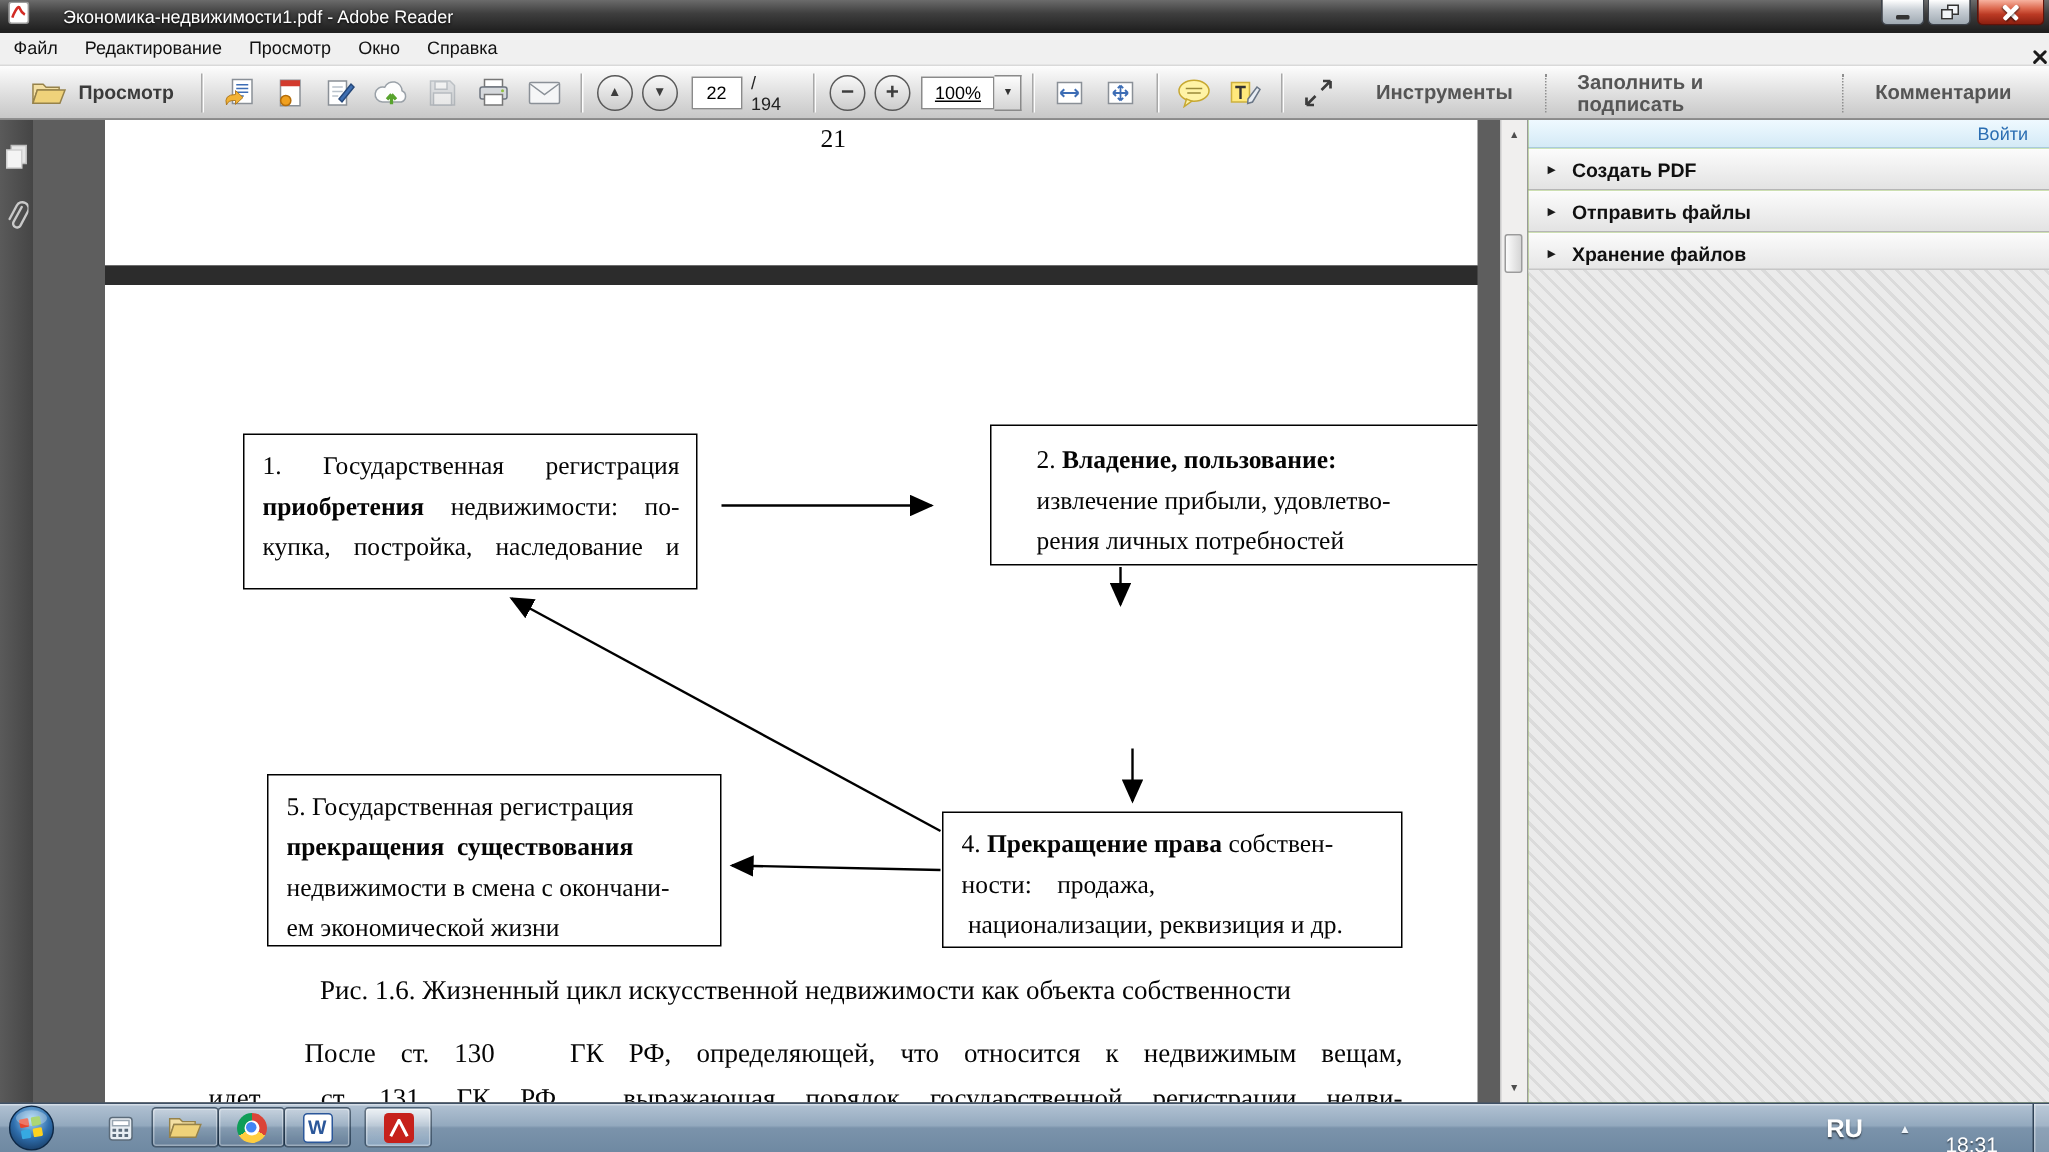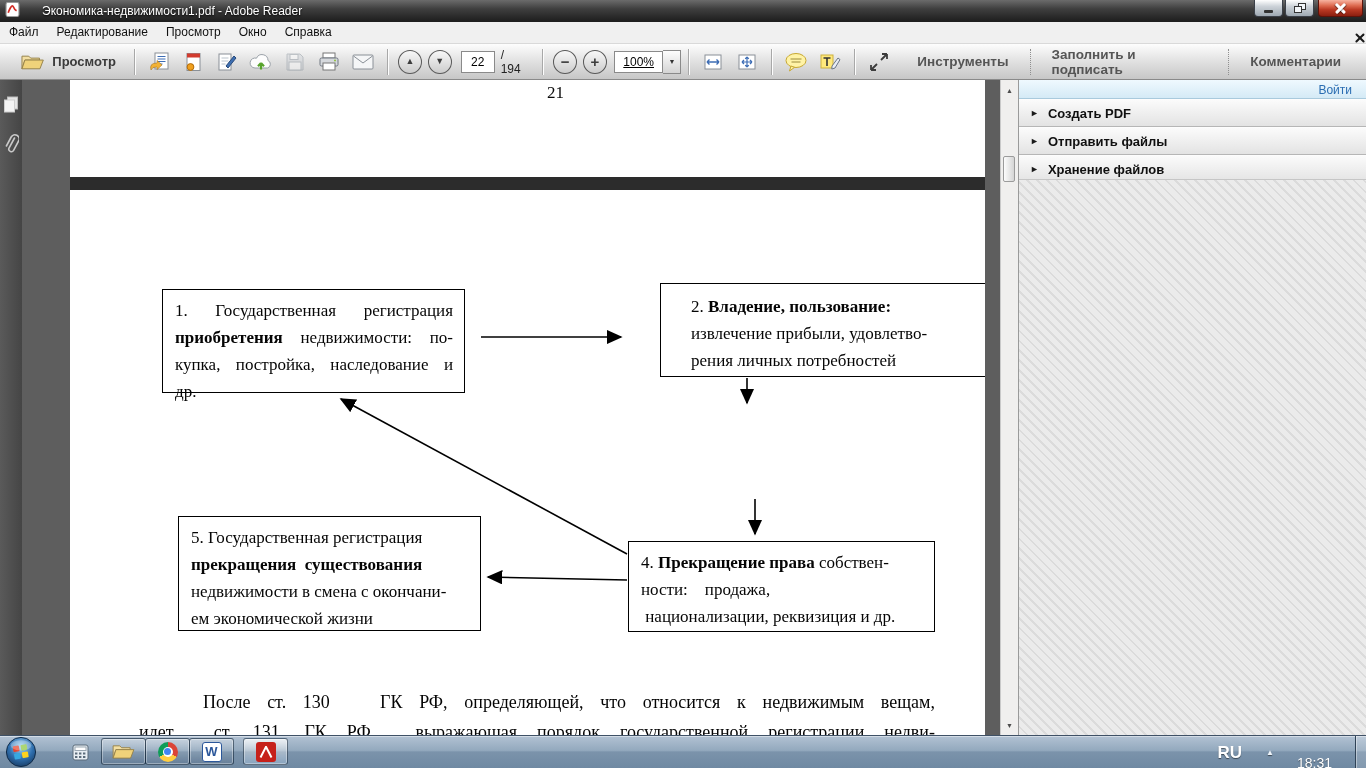--- a/index.html
+++ b/index.html
@@ -309,21 +309,20 @@
           <line x1="677" y1="188" x2="677" y2="213" stroke="#000" stroke-width="1.6" marker-end="url(#ah)"></line>
           <line x1="685" y1="309" x2="685" y2="344" stroke="#000" stroke-width="1.6" marker-end="url(#ah)"></line>
           <line x1="557" y1="390" x2="418" y2="387" stroke="#000" stroke-width="1.6" marker-end="url(#ah)"></line>
           <line x1="557" y1="364" x2="271" y2="209" stroke="#000" stroke-width="1.6" marker-end="url(#ah)"></line>
         </svg>
 
         <div class="fbox" id="box1">
           <div class="j"><span>1. Государственная регистрация</span><b></b><span></span></div>
           <div class="j"><span></span><b>приобретения</b><span> недвижимости: по-</span></div>
           <div class="j"><span>купка, постройка, наследование и</span><b></b><span></span></div>
-          <div><span>др.</span><b></b><span></span></div>
         </div>
 
         <div class="fbox" id="box2">
           <div><span>2. </span><b>Владение, пользование:</b><span></span></div>
           <div><span>извлечение прибыли, удовлетво-</span><b></b><span></span></div>
           <div><span>рения личных потребностей</span><b></b><span></span></div>
         </div>
 
 
         <div class="fbox" id="box4">
@@ -332,20 +331,21 @@
           <div><span>&nbsp;национализации, реквизиция и др.</span><b></b><span></span></div>
         </div>
 
         <div class="fbox" id="box5">
           <div><span>5. Государственная регистрация</span><b></b><span></span></div>
           <div><span></span><b>прекращения&nbsp; существования</b><span></span></div>
           <div><span>недвижимости в смена с окончани-</span><b></b><span></span></div>
           <div><span>ем экономической жизни</span><b></b><span></span></div>
         </div>
 
+        <div id="caption">Рис. 1.6. Жизненный цикл искусственной недвижимости как объекта собственности</div>
         <div id="para">
           <div class="pline indent">После ст. 130&nbsp;&nbsp; ГК РФ, определяющей, что относится к недвижимым вещам,</div>
           <div class="pline">идет&nbsp; ст. 131. ГК РФ,&nbsp; выражающая порядок государственной регистрации недви-</div>
         </div>
       </div>
     </div>
 
     <div id="vscroll">
       <div class="sbArrow up">
           <span>▲</span>

